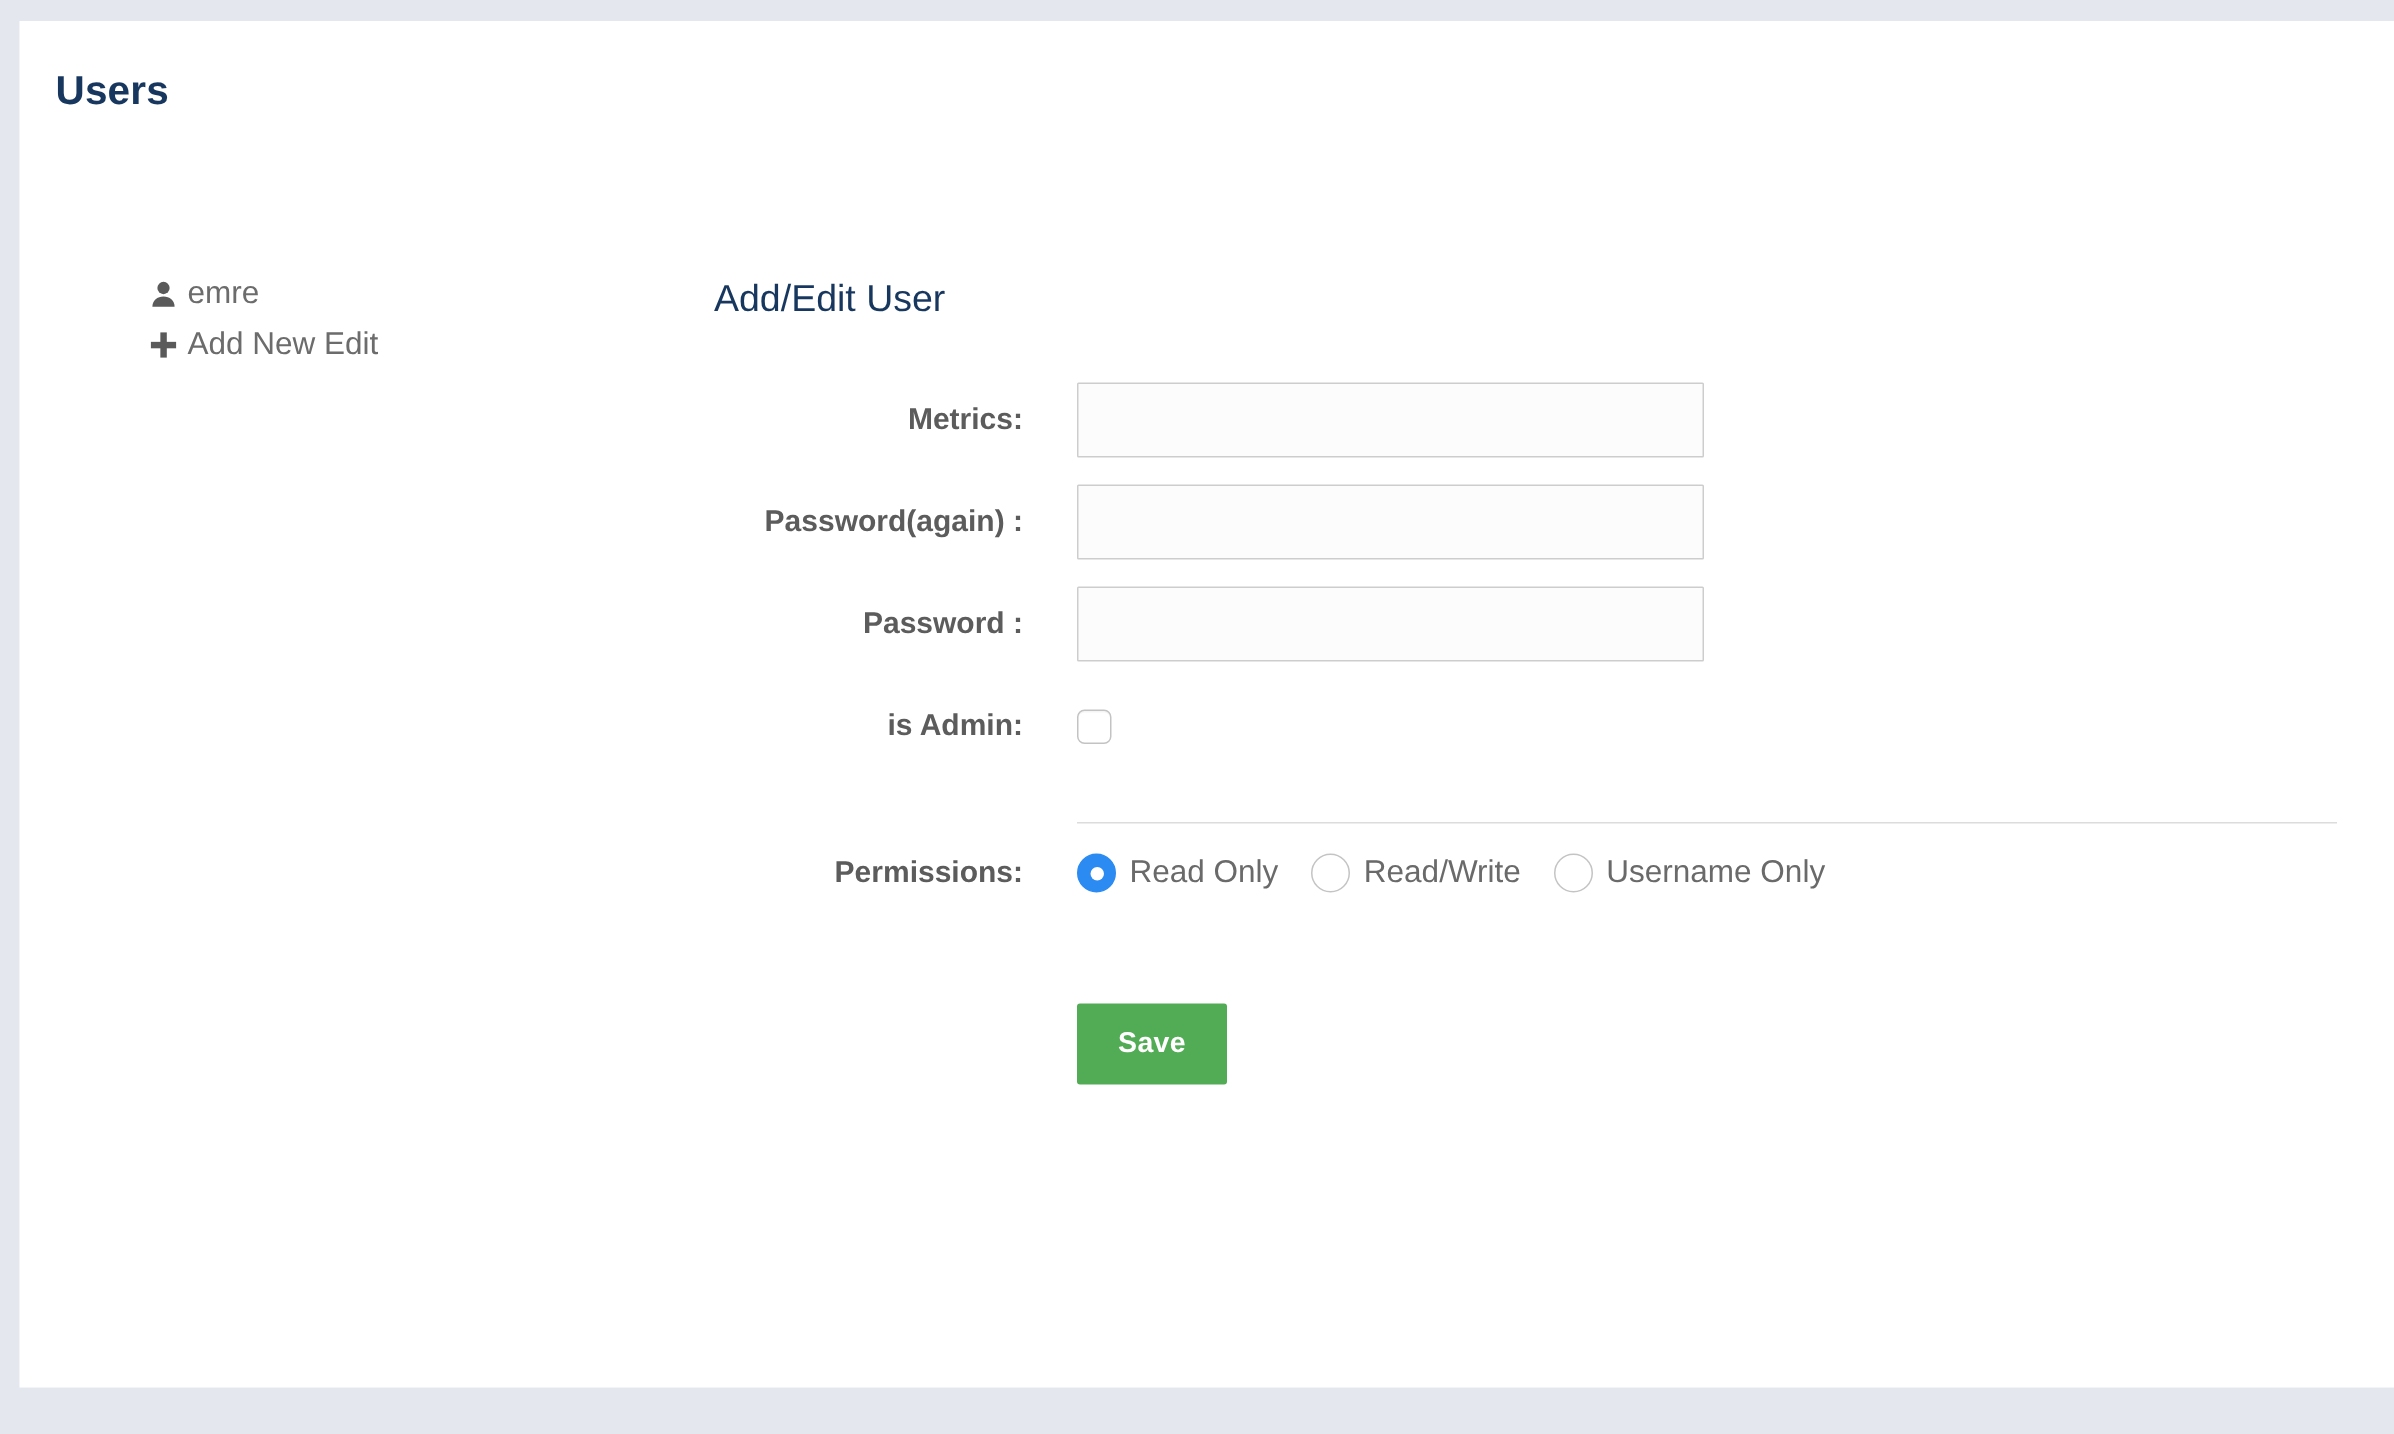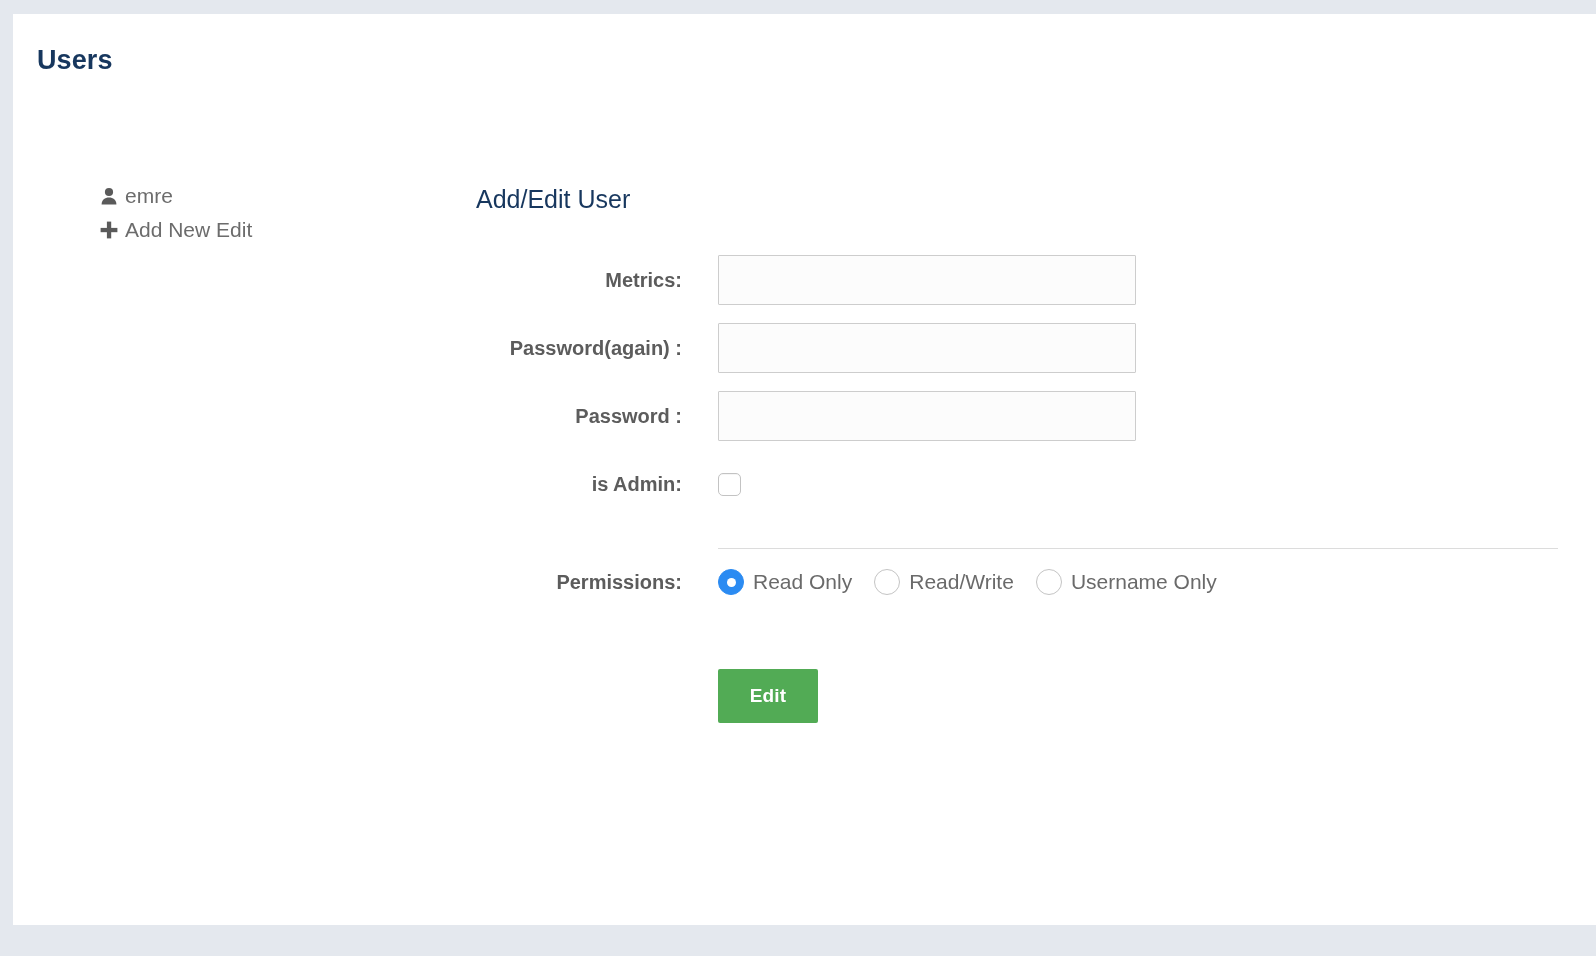--- a/index.html
+++ b/index.html
@@ -309,21 +309,21 @@
                 <span class="rlabel">Username Only</span>
               </div>
 
             </div>
           </div>
         </div>
 
         <div class="form-row row-save">
           <div class="flabel"></div>
           <div class="fcontrol">
-            <button id="save-button">Edit</button>
+            <button id="save-button">Save</button>
           </div>
         </div>
 
       </div>
     </div>
 
   </div>
 </div>
 
 </body></html>

